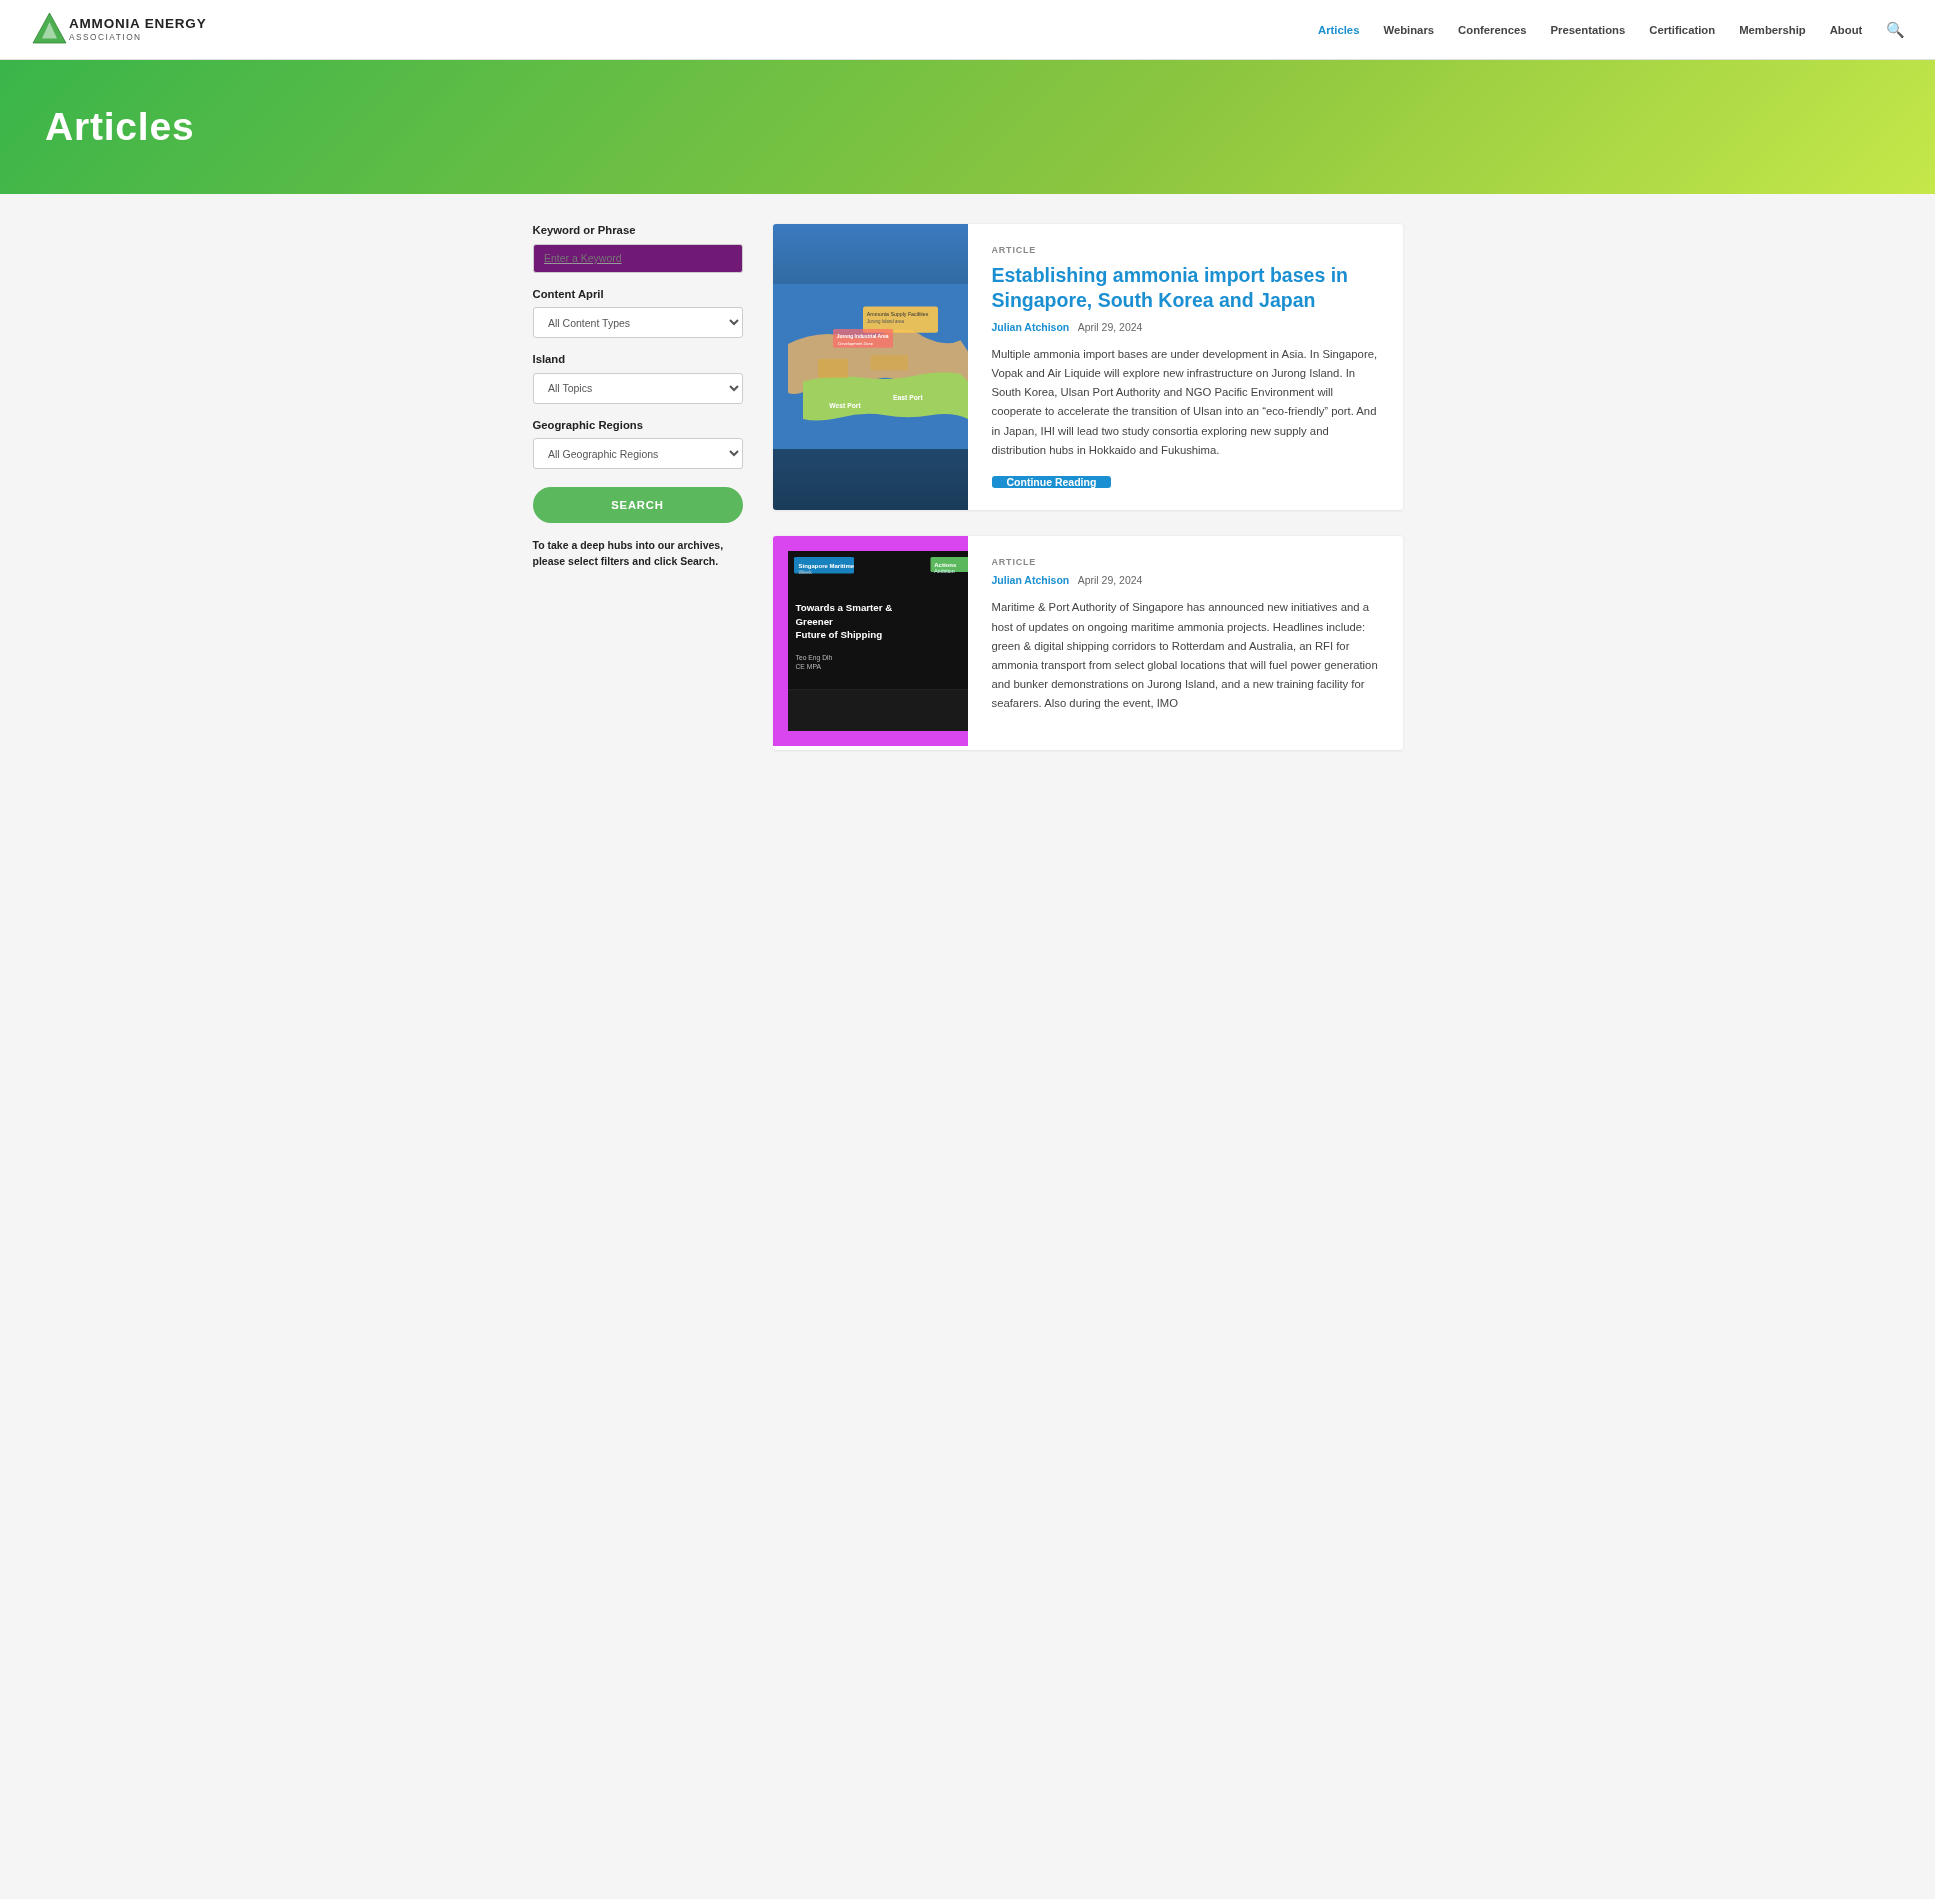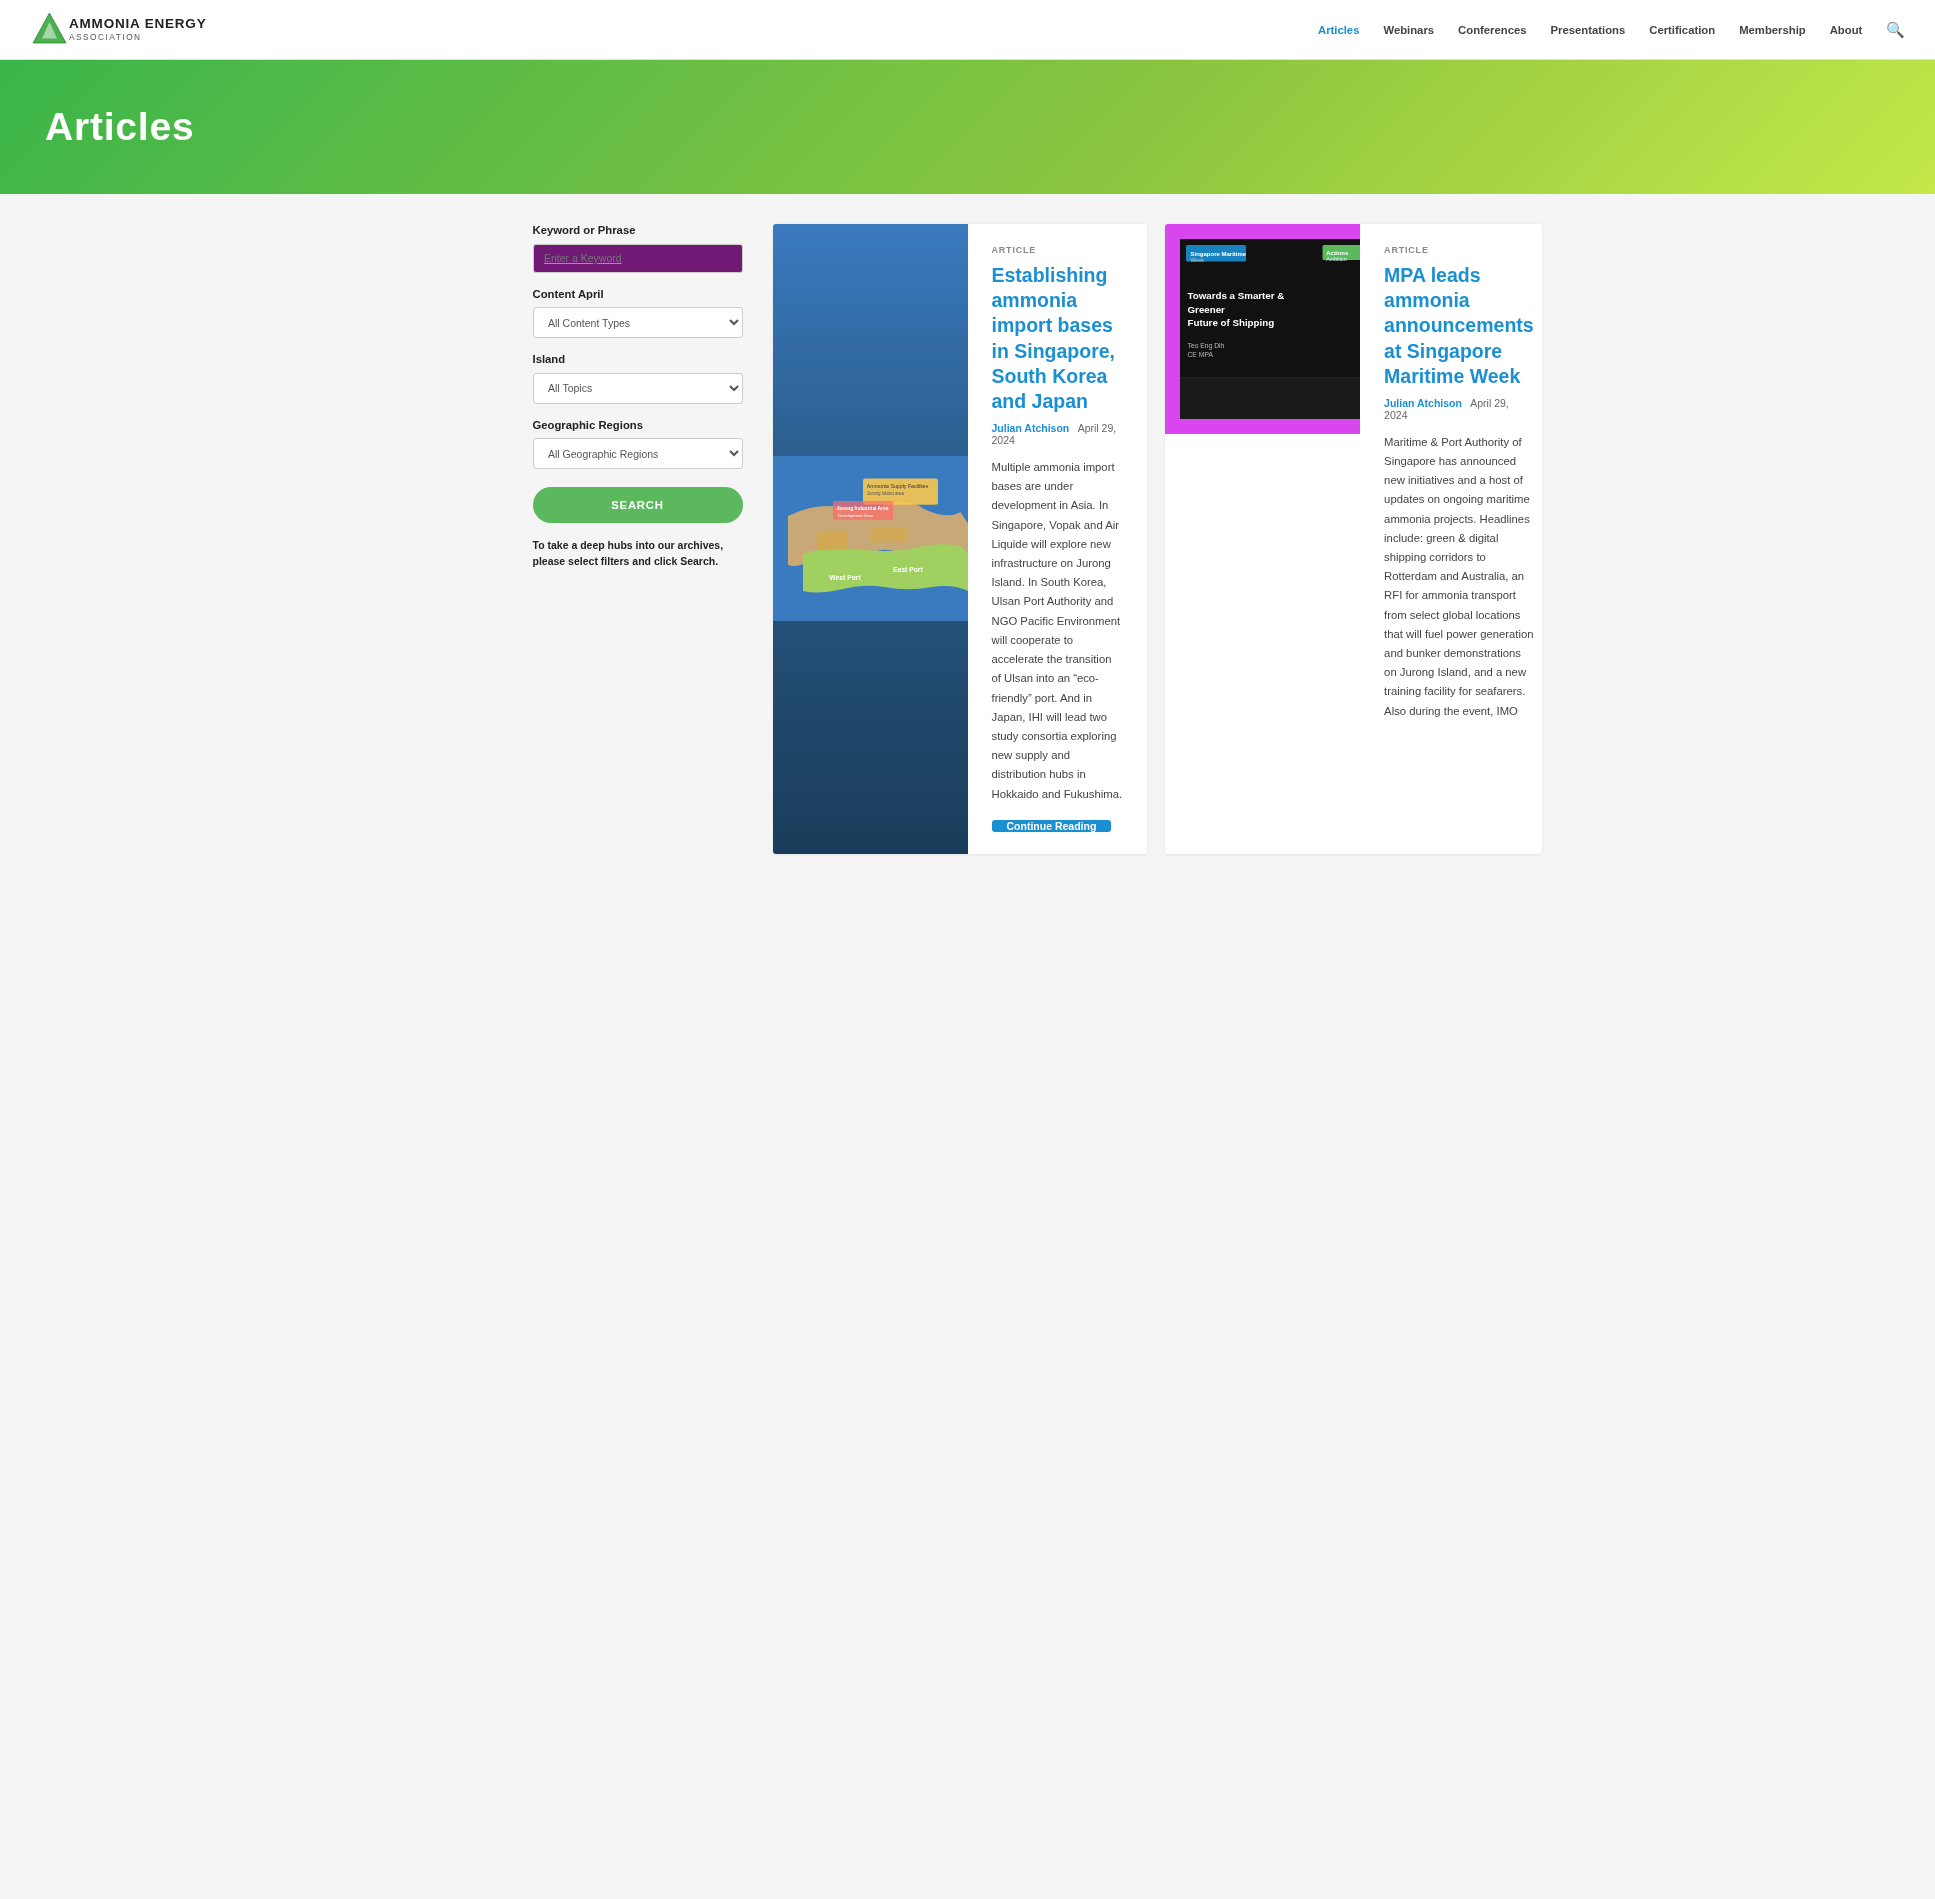--- a/index.html
+++ b/index.html
@@ -140,22 +140,22 @@
       font-size: 10.5px;
       font-weight: 700;
       color: #222;
       line-height: 1.5;
     }
 
     
     .articles-area {
       flex: 1;
       display: flex;
-      flex-direction: row;
-      gap: 18px;
+      flex-direction: column;
+      gap: 26px;
     }
 
     
     .article-card {
       background: #fff;
       border-radius: 3px;
       overflow: hidden;
       display: flex;
       gap: 0;
       box-shadow: 0 0.8px 3px rgba(0,0,0,0.08);
@@ -363,21 +363,20 @@
             <text x="10" y="145" font-size="9" fill="#bbb">Teo Eng Dih</text>
             <text x="10" y="157" font-size="9" fill="#bbb">CE MPA</text>
 
             <line x1="0" y1="185" x2="260" y2="185" stroke="#333" stroke-width="1"></line>
             <rect x="0" y="185" width="260" height="55" fill="#1a1a1a"></rect>
           </svg>
         </div>
       </div>
       <div class="article-content">
         <div class="article-type">ARTICLE</div>
-        <h2 class="article-title">MPA leads ammonia announcements at Singapore Maritime Week</h2>
         <div class="article-meta">
           <span class="article-author">Julian Atchison</span>
           <span class="article-date">April 29, 2024</span>
         </div>
         <p class="article-excerpt">Maritime &amp; Port Authority of Singapore has announced new initiatives and a host of updates on ongoing maritime ammonia projects. Headlines include: green &amp; digital shipping corridors to Rotterdam and Australia, an RFI for ammonia transport from select global locations that will fuel power generation and bunker demonstrations on Jurong Island, and a new training facility for seafarers. Also during the event, IMO</p>
       </div>
     </article>
 
   </section>
 </div>

